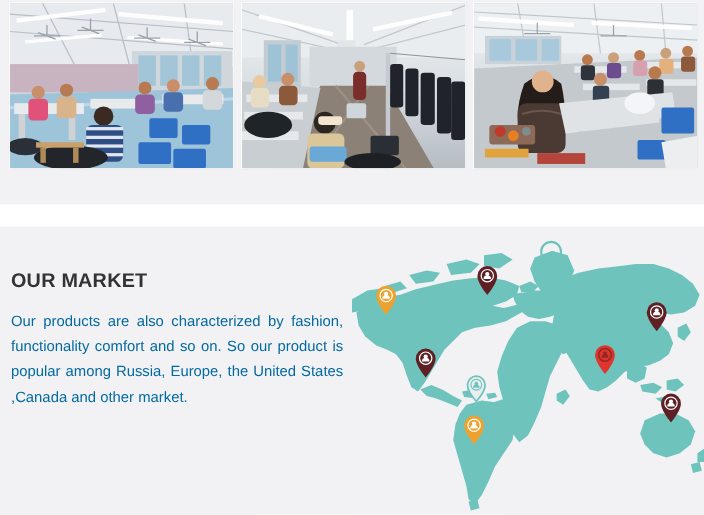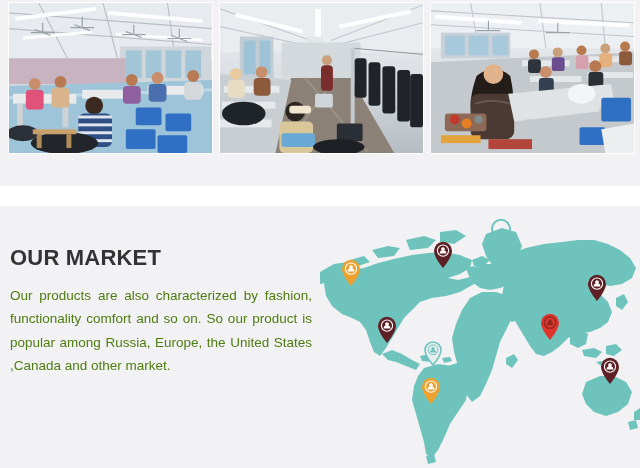--- a/index.html
+++ b/index.html
@@ -37,25 +37,25 @@
 
   
   .market-section{
     position:absolute;left:0;top:206px;width:640px;height:262px;
     background:#f2f2f4;
   }
   .market-text{
     position:absolute;left:10px;top:40px;width:302px;
   }
   .market-title{
-    font-size:22px;font-weight:bold;color:#333333;
+    font-size:18px;font-weight:bold;color:#333333;
     letter-spacing:.2px;margin:0 0 14px 0;line-height:1.1;
   }
   .market-body{
-    font-size:13.5px;color:#4d7c0f;line-height:1.72;
+    font-size:13.5px;color:#0369a1;line-height:1.72;
     text-align:justify;margin:0;
   }
   .map-wrap{
     position:absolute;left:320px;top:0;width:320px;height:262px;
   }
   .map-wrap svg{display:block;width:100%;height:100%;}
 </style>
 </head>
 <body>
 

